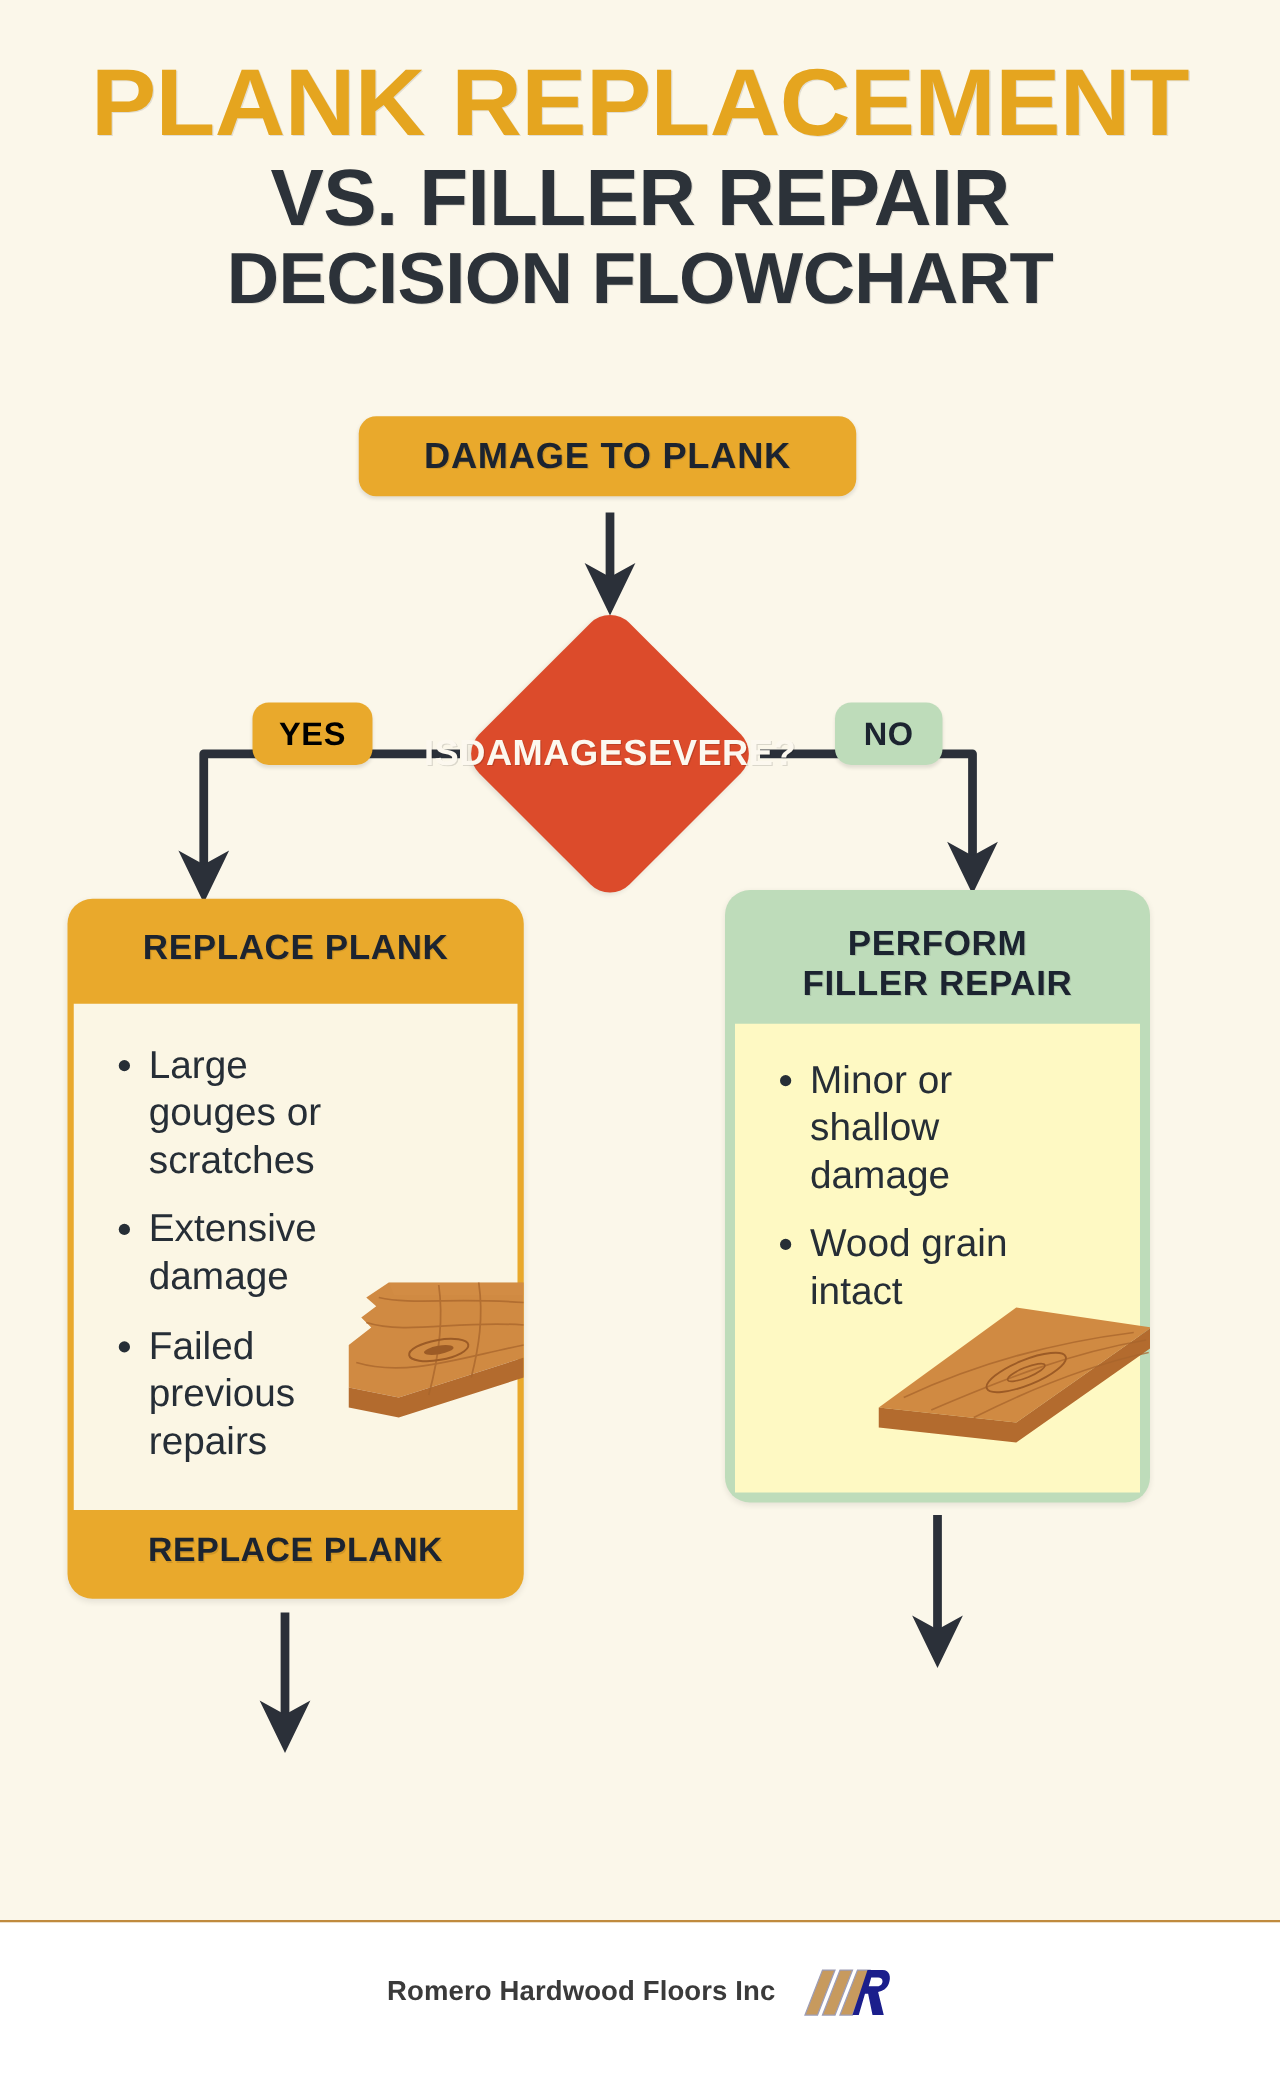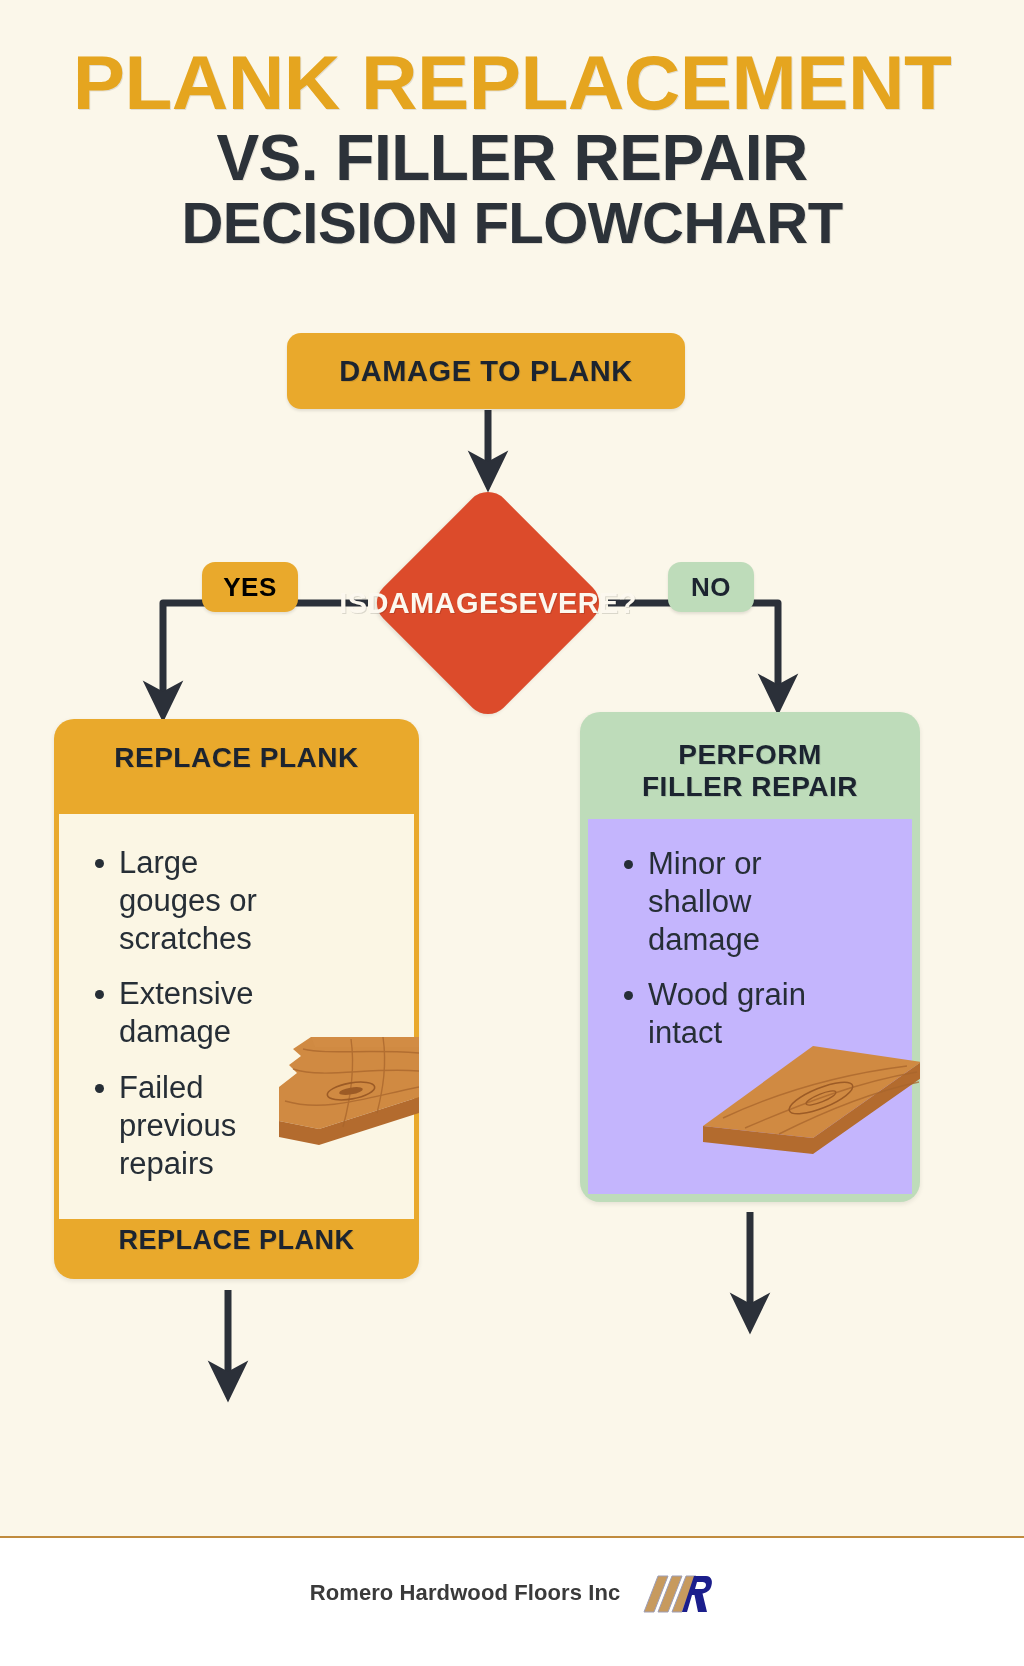--- a/index.html
+++ b/index.html
@@ -20,21 +20,21 @@
     line-height:0.93;
     font-family:"Liberation Sans", sans-serif;
     text-shadow:1px 1px 0 rgba(0,0,0,0.10);
   }
   .t1{font-size:76px;color:#E5A51F;transform:scaleX(1.03);}
   .t2{font-size:64px;color:#2C3239;margin-top:10px;}
   .t3{font-size:58px;color:#2C3239;margin-top:8px;}
 
   
   .box-damage{
-    position:absolute;left:287px;top:333px;width:398px;height:76px;
+    position:absolute;left:287px;top:333px;width:398px;height:64px;
     background:#E9A92C;border-radius:14px;
     display:flex;align-items:center;justify-content:center;
     box-shadow:0 2px 3px rgba(0,0,0,0.10);
   }
   .box-damage span{
     font-size:29px;font-weight:bold;color:#1C2430;letter-spacing:0.6px;
     text-shadow:1px 1px 0 rgba(0,0,0,0.10);
   }
 
   
@@ -71,41 +71,41 @@
     position:absolute;border-radius:20px;overflow:hidden;
     box-shadow:0 2px 5px rgba(0,0,0,0.09);
   }
   .card-left{left:54px;top:719px;width:365px;height:560px;background:#E9A92C;}
   .card-left .card-head{
     height:78px;display:flex;align-items:center;justify-content:center;
     font-size:28px;font-weight:bold;color:#1C2430;letter-spacing:0.5px;
     text-shadow:1px 1px 0 rgba(0,0,0,0.10);
   }
   .card-left .card-body{
-    position:absolute;left:5px;top:95px;width:355px;height:405px;
+    position:absolute;left:5px;top:84px;width:355px;height:405px;
     background:#FBF6E4;border-radius:0;
   }
   .card-left .card-foot{
     position:absolute;left:0;bottom:0;width:365px;height:77px;
     display:flex;align-items:center;justify-content:center;
     font-size:27px;font-weight:bold;color:#1C2430;letter-spacing:0.5px;
     text-shadow:1px 1px 0 rgba(0,0,0,0.10);
   }
 
   .card-right{left:580px;top:712px;width:340px;height:490px;background:#BEDCBA;}
   .card-right .card-head{
     height:100px;padding-top:18px;box-sizing:border-box;
     display:flex;flex-direction:column;align-items:center;justify-content:center;
     font-size:28px;font-weight:bold;color:#1C2430;line-height:1.15;
     letter-spacing:0.5px;text-align:center;
     text-shadow:1px 1px 0 rgba(0,0,0,0.10);
   }
   .card-right .card-body{
     position:absolute;left:8px;top:107px;width:324px;height:375px;
-    background:#c4b5fd;
+    background:#fef9c3;
   }
 
   
   ul.bullets{
     list-style:none;margin:0;padding:0;
   }
   ul.bullets li{
     position:relative;padding-left:32px;
     font-size:31px;line-height:1.22;color:#262E36;
     margin-bottom:18px;

